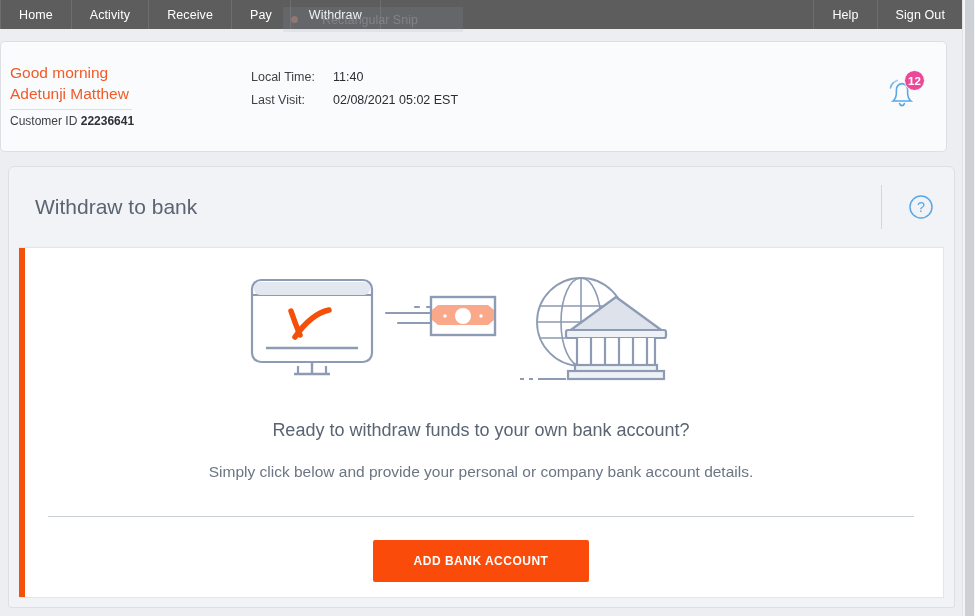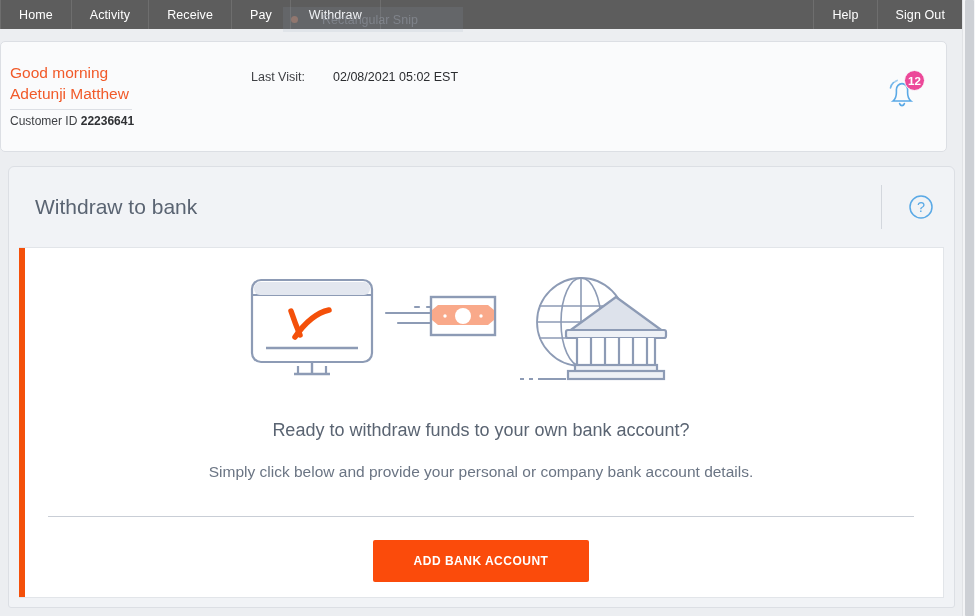--- a/index.html
+++ b/index.html
@@ -217,20 +217,24 @@
     <div class="greet-line">Good morning</div>
     <div class="greet-line">Adetunji Matthew</div>
     <div class="greet-rule"></div>
     <div class="cust-row">
       <span>Customer ID</span>
       <b>22236641</b>
     </div>
   </div>
 
   <div class="meta-block">
+    <div class="meta-row">
+      <span class="meta-label">Local Time:</span>
+      <span class="meta-value">11:40</span>
+    </div>
     <div class="meta-row">
       <span class="meta-label">Last Visit:</span>
       <span class="meta-value">02/08/2021 05:02 EST</span>
     </div>
   </div>
 
   <div class="bell-wrap">
     <svg width="44" height="44" viewBox="0 0 44 44">
       <g fill="none" stroke="#5aa9e6" stroke-width="1.6" stroke-linecap="round">
         <path d="M13 30 h18 c-2.6 -2.1 -3.4 -4.6 -3.4 -8.2 v-3.2

